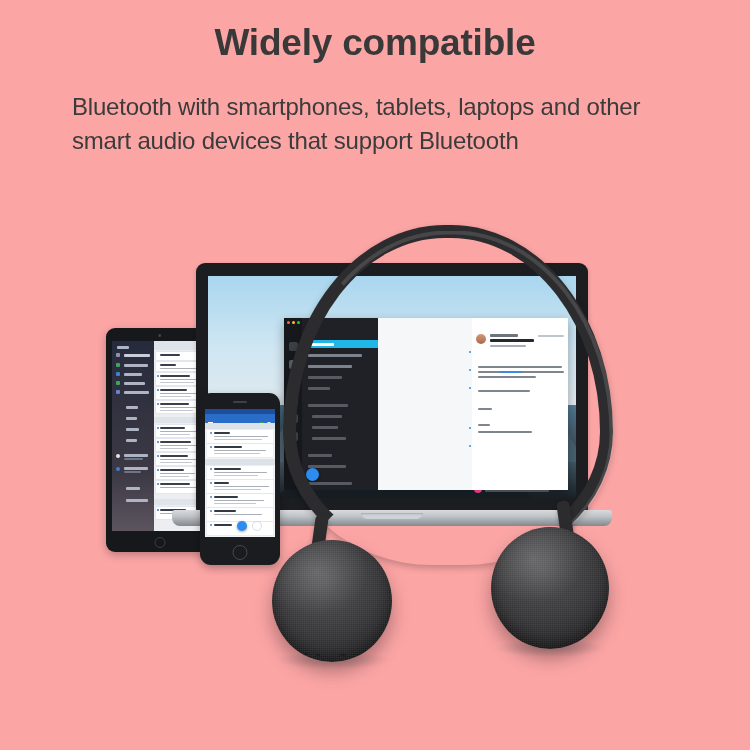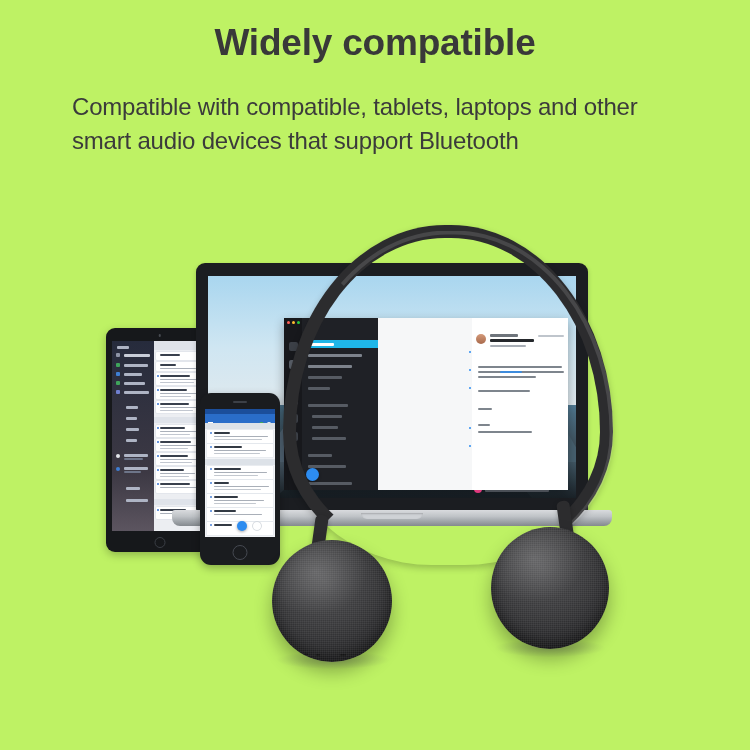--- a/index.html
+++ b/index.html
@@ -4,21 +4,21 @@
 <title>Widely compatible</title>
 <style>
   html,body{margin:0;padding:0;}
   body{
     width:750px;height:750px;
     background:#ffffff;
     font-family:"Liberation Sans", sans-serif;
     overflow:hidden;
     position:relative;
   }
-  .page{position:relative;width:750px;height:750px;background:#bef264;overflow:hidden;}
+  .page{position:relative;width:750px;height:750px;background:#fca5a5;overflow:hidden;}
 
   
   .headline{
     position:absolute;left:0;top:22px;width:750px;
     text-align:center;
     font-size:37px;font-weight:bold;color:#393939;
     letter-spacing:-0.2px;
   }
   .subcopy{
     position:absolute;left:72px;top:90px;width:630px;
@@ -202,21 +202,21 @@
     transform-origin:top center;}
   .arm-r{left:556px;top:286px;width:13px;height:50px;transform:rotate(-8deg);
     transform-origin:top center;}
 </style>
 </head>
 <body>
 
 <div class="page">
 
   <div class="headline">Widely compatible</div>
-  <div class="subcopy">Compatible with compatible, tablets, laptops and other smart audio devices that support Bluetooth</div>
+  <div class="subcopy">Bluetooth with smartphones, tablets, laptops and other smart audio devices that support Bluetooth</div>
 
   <div class="stage">
 
     <div class="tablet">
       <div class="tb-cam"></div>
       <div class="tb-screen">
         <div class="tb-nav">
           <div class="tbn-row" style="top:5px;width:12px;"></div>
           <div class="tbn-ico" style="top:12px;background:#8e94a6;"></div>
           <div class="tbn-row" style="top:13px;left:12px;width:26px;background:#c8cdd8;"></div>

